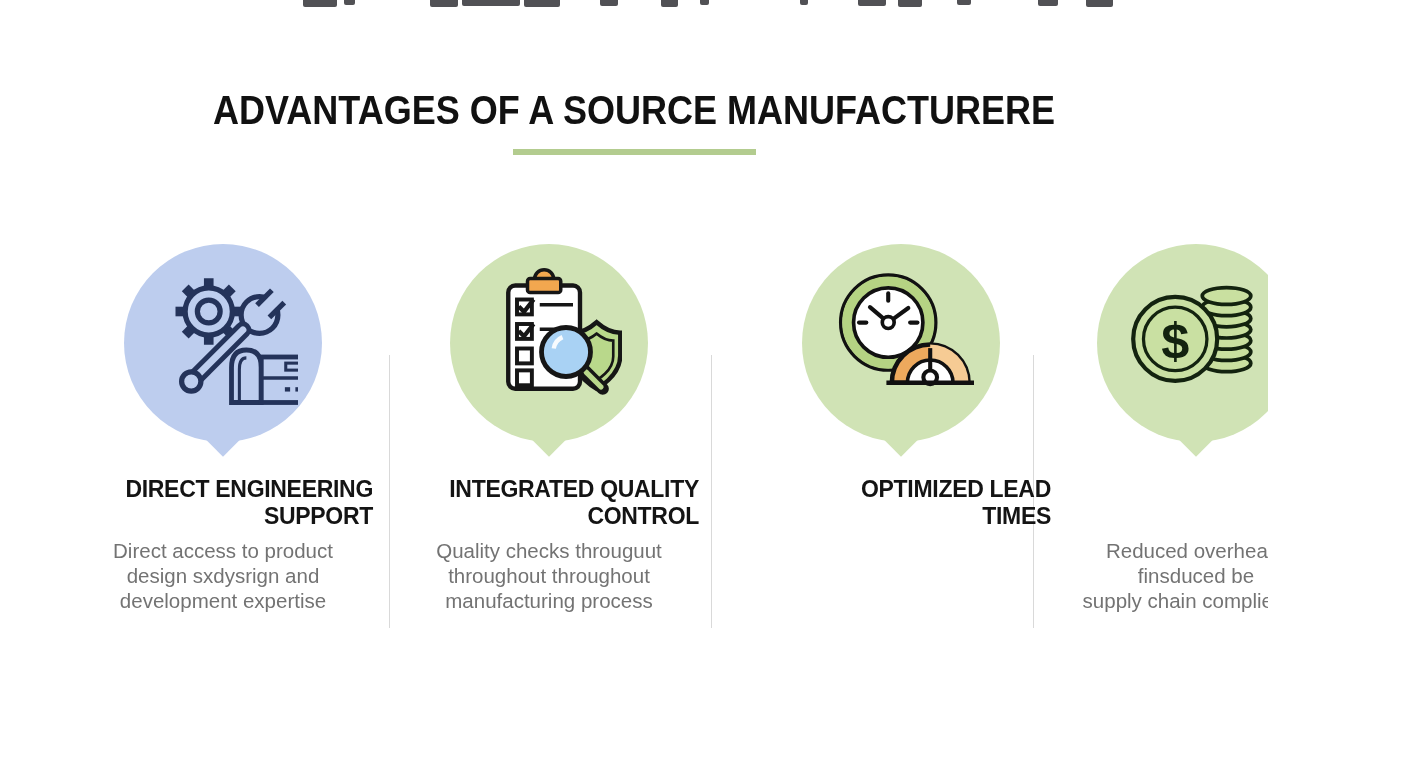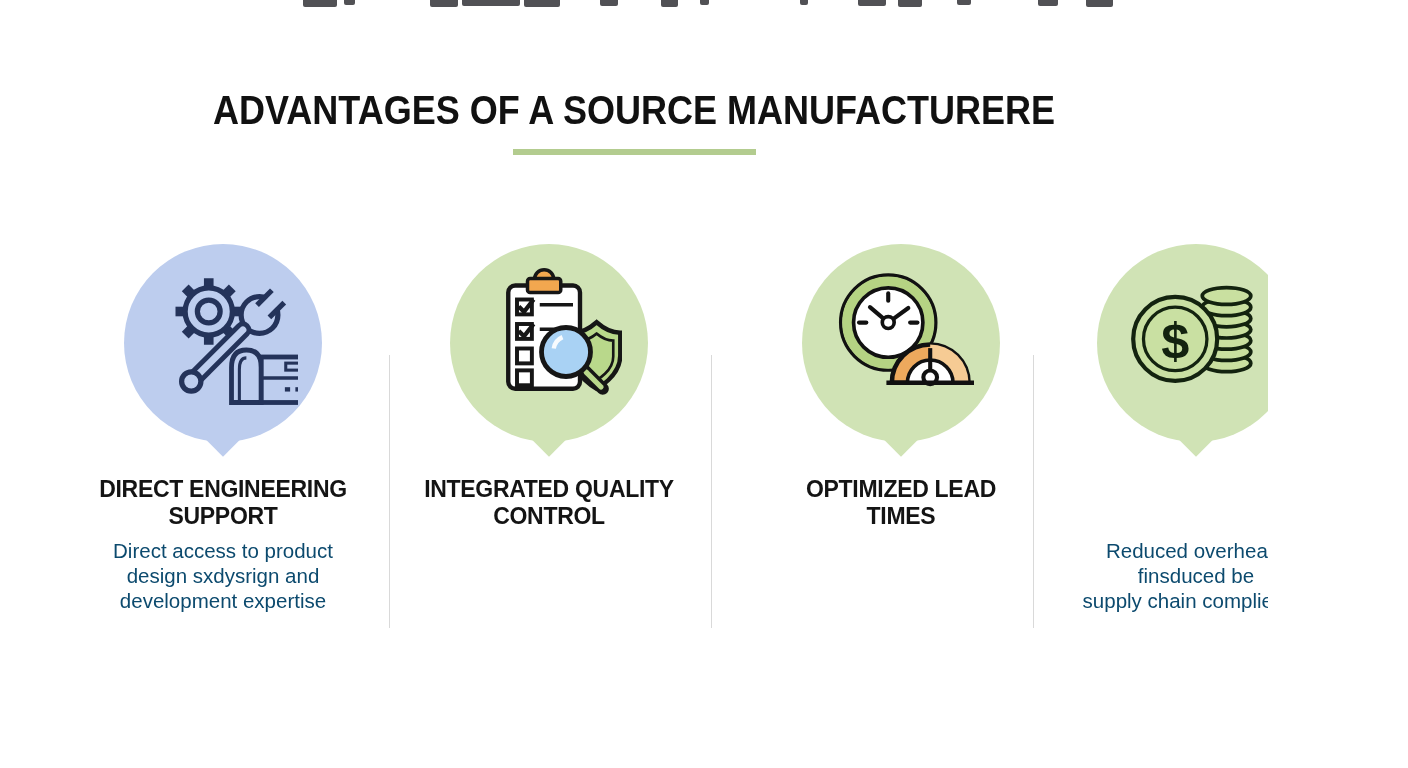--- a/index.html
+++ b/index.html
@@ -40,28 +40,28 @@
     width: 198px; height: 198px; border-radius: 50%;
   }
   .bubble-tail {
     position: absolute; left: 134px; top: 174px;
     width: 32px; height: 32px;
     transform: rotate(45deg);
   }
   .icon-svg { position: absolute; }
   .heading {
     position: absolute; top: 232px; left: 0; width: 100%;
-    text-align: center; font-size: 23px; font-weight: bold;
+    text-align: right; font-size: 23px; font-weight: bold;
     letter-spacing: -0.3px; line-height: 27px; color: #141414;
     white-space: pre-line;
   }
   .desc {
     position: absolute; top: 294px; left: 0; width: 100%;
     text-align: center; font-size: 20.5px; font-weight: normal;
-    line-height: 25px; color: #0c4a6e;
+    line-height: 25px; color: #737373;
     white-space: pre-line;
   }
 </style>
 </head>
 <body>
 
 <div class="canvas">
 
   <div class="top-artifacts">
     <div class="dash" style="left:303px;width:34px;height:7px"></div>
@@ -156,20 +156,23 @@
       <path d="M131,62 c9,8 19,12 27,12 v26 c0,24 -27,38 -27,38 c0,0 -27,-14 -27,-38 v-26 c8,0 18,-4 27,-12 z" fill="#b9d88b" stroke="#161616" stroke-width="5"></path>
       <path d="M131,75 c6,5 13,8 19,8 v18 c0,17 -19,27 -19,27 c0,0 -19,-10 -19,-27 v-18 c6,0 13,-3 19,-8 z" fill="none" stroke="#161616" stroke-width="3"></path>
 
       <line x1="117" y1="117" x2="138" y2="138" stroke="#161616" stroke-width="14" stroke-linecap="round"></line>
       <line x1="119" y1="119" x2="136" y2="136" stroke="#b9d88b" stroke-width="6" stroke-linecap="round"></line>
       <circle cx="96" cy="96" r="28" fill="#a9d2f4" stroke="#161616" stroke-width="5.5"></circle>
       <path d="M82,92 a17,17 0 0 1 10,-13" fill="none" stroke="#ffffff" stroke-width="5" opacity="0.9"></path>
     </svg>
     <h2 class="heading">INTEGRATED QUALITY
 CONTROL</h2>
+    <p class="desc">Quality checks througuut
+throughout throughout
+manufacturing process</p>
   </section>
 
   <section class="column" style="left:751px">
     <div class="bubble" style="background: rgb(208, 227, 181);"></div>
     <div class="bubble-tail" style="background: rgb(208, 227, 181);"></div>
     <svg class="icon-svg" style="left:77px;top:22px" width="146" height="146" viewBox="0 0 160 160">
 
       <circle cx="66" cy="62" r="52" fill="#ffffff" stroke="#111111" stroke-width="4"></circle>
       <circle cx="66" cy="62" r="45" fill="none" stroke="#b5d383" stroke-width="11"></circle>
       <circle cx="66" cy="62" r="38" fill="#ffffff" stroke="#111111" stroke-width="4"></circle>

